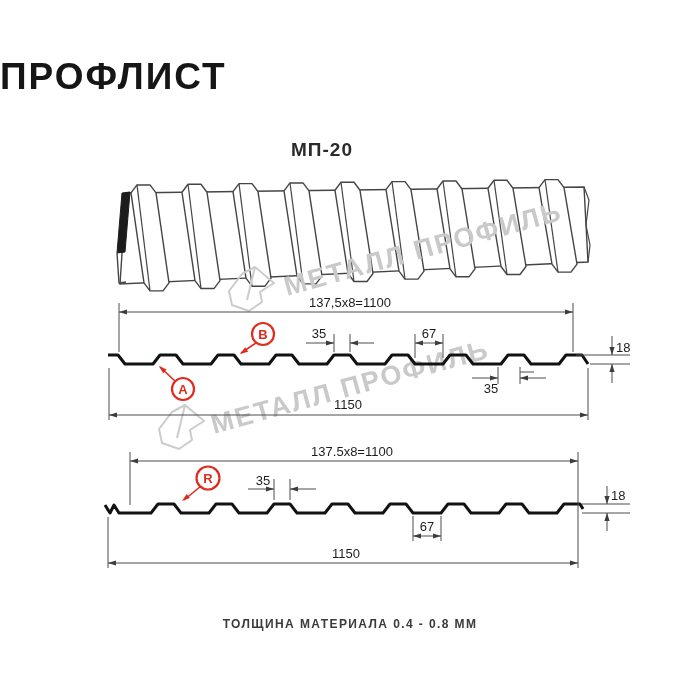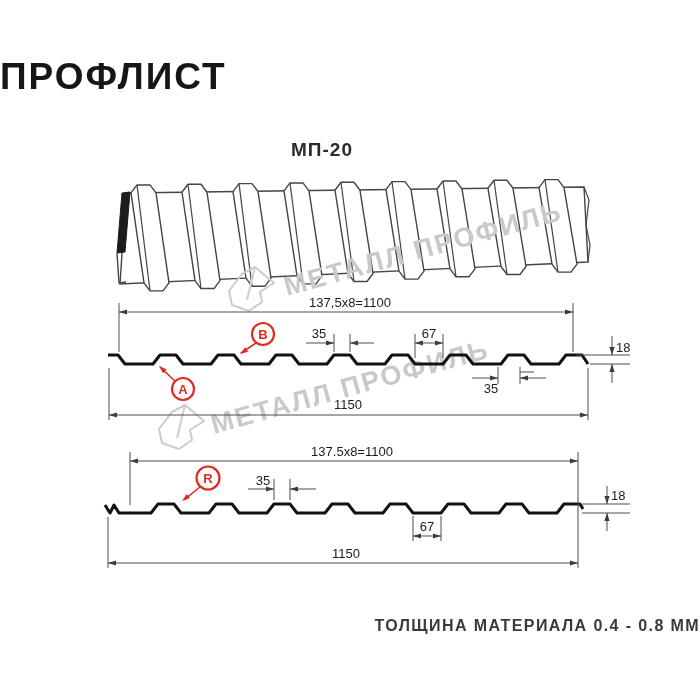--- a/index.html
+++ b/index.html
@@ -2,22 +2,22 @@
 <html><head>
 <meta charset="utf-8">
 <style>
   html,body{margin:0;padding:0;background:#fff;}
   .page{position:relative;width:700px;height:700px;background:#ffffff;overflow:hidden;
         font-family:"Liberation Sans",sans-serif;}
   .title{position:absolute;top:56px;left:0;width:700px;text-align:left;
          font-size:37px;font-weight:800;letter-spacing:2px;color:#161616;}
   .subtitle{position:absolute;top:96px;left:0;width:644px;text-align:center;
          font-size:19px;font-weight:600;letter-spacing:1px;color:#2b2b2b;margin-top:43px;}
-  .footer{position:absolute;top:617px;left:0;width:700px;text-align:right;
-         font-size:16px;font-weight:600;letter-spacing:1.4px;color:#3a3a3a;}
+  .footer{position:absolute;top:617px;left:0;width:700px;text-align:center;
+         font-size:12px;font-weight:600;letter-spacing:1.4px;color:#3a3a3a;}
   svg{position:absolute;left:0;top:0;}
   text.dim{font-family:"Liberation Sans",sans-serif;font-size:13px;fill:#1d1d1d;}
   text.red{font-family:"Liberation Sans",sans-serif;font-size:13px;font-weight:bold;fill:#e02b1e;}
   text.wm{font-family:"Liberation Sans",sans-serif;font-size:27px;font-weight:bold;
           fill:#c9c9c9;letter-spacing:2px;}
   .thin{stroke:#4d4d4d;stroke-width:1;fill:none;}
   .sheet{stroke:#121212;stroke-width:3;fill:none;stroke-linejoin:round;}
   .redln{stroke:#e02b1e;stroke-width:1.6;fill:none;}
   .lgo{stroke:#cccccc;stroke-width:2;fill:none;stroke-linejoin:round;}
 </style>

